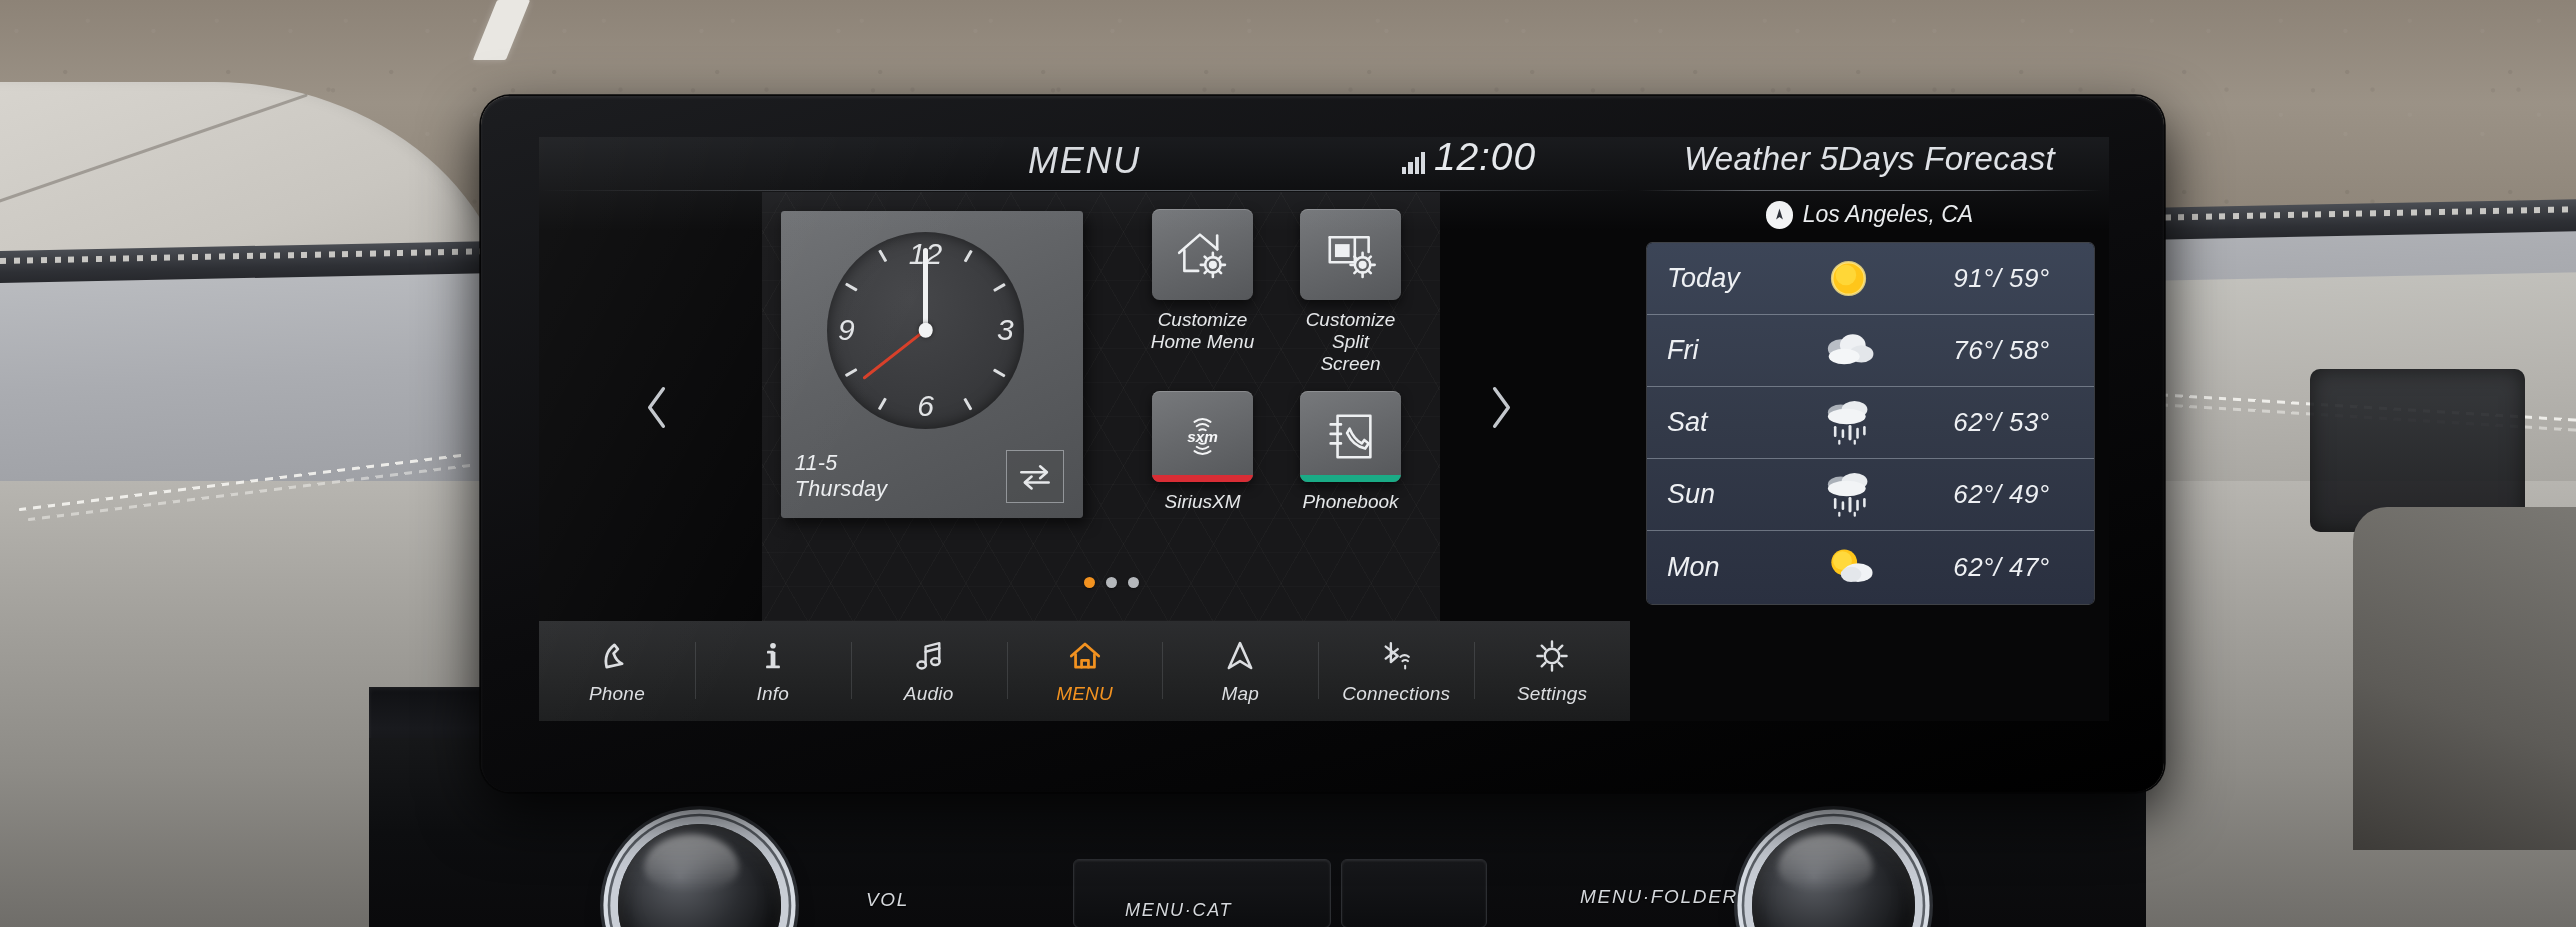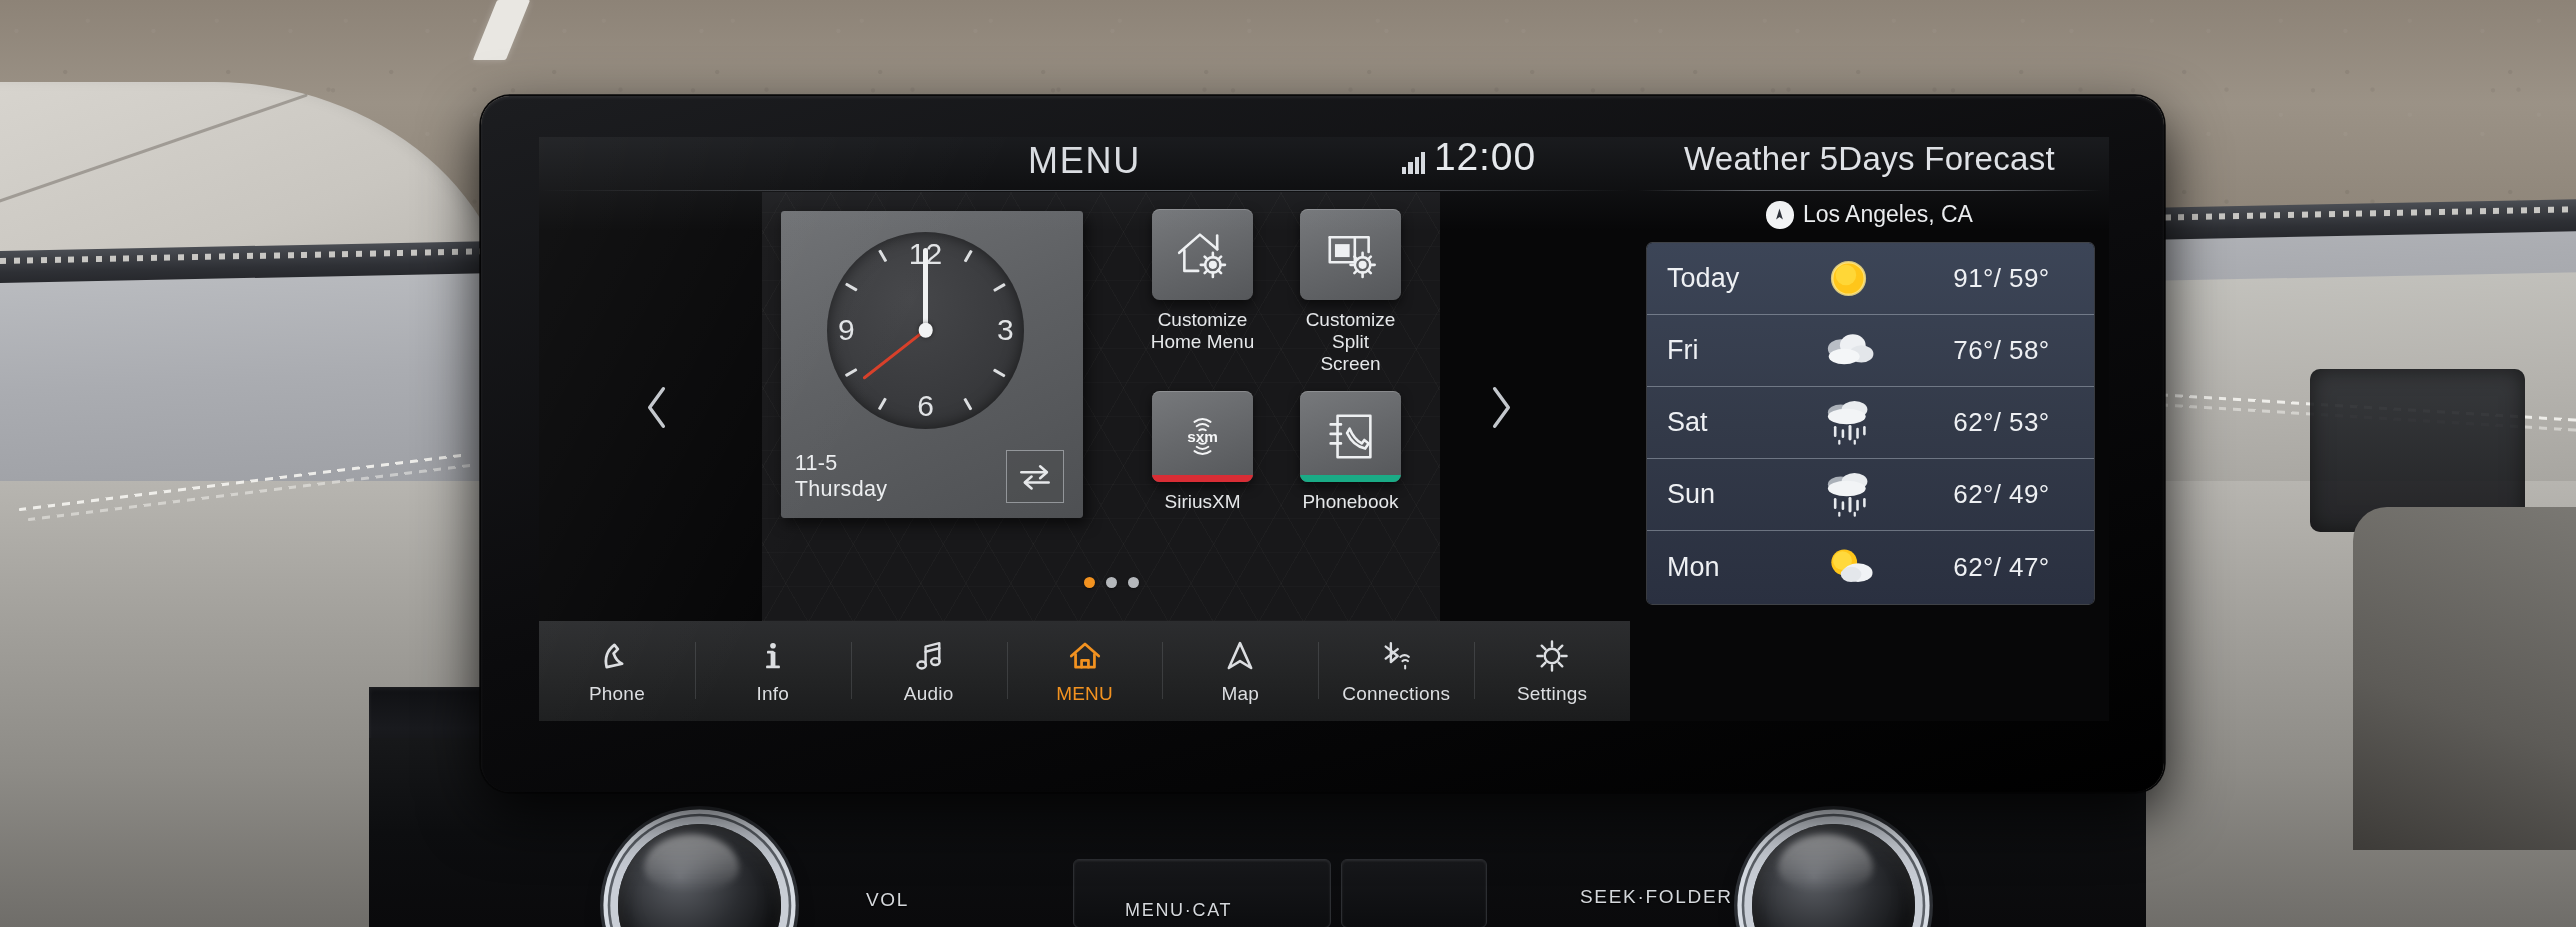--- a/index.html
+++ b/index.html
@@ -1,21 +1,21 @@
 <!DOCTYPE html>
 <html style="font-size:13.7px"><head>
 <meta charset="utf-8">
 <title>Infotainment MENU Screen</title>
 <style>
   * { margin:0; padding:0; box-sizing:border-box; }
   html,body{ width:2576px; height:927px; overflow:hidden; background:#1a1a1a;
              font-family:"Liberation Sans", sans-serif; }
 
   
-  #scene{ position:absolute; inset:0; }
+  #scene{ position:absolute; inset:0;font-style:italic; }
 
   .road{ position:absolute; left:0; top:0; width:100%; height:258px;
          background:
            linear-gradient(180deg,#8d8377 0%,#9b9286 40%,#8a8175 100%);
   }
   .road-speck{ position:absolute; inset:0; opacity:.5;
     background-image:
       radial-gradient(circle at 12% 30%, rgba(255,255,255,.08) 0 1.7px, transparent 2.6px),
       radial-gradient(circle at 40% 60%, rgba(0,0,0,.12) 0 1.7px, transparent 2.6px),
       radial-gradient(circle at 68% 22%, rgba(255,255,255,.07) 0 1.7px, transparent 2.6px),
@@ -268,21 +268,21 @@
   <div class="knob k-vol">
     <div class="knob-sheen"></div>
   </div>
   <div class="knob k-tune">
     <div class="knob-sheen"></div>
   </div>
   <div class="hw-btn hb1"></div>
   <div class="hw-btn hb2"></div>
   <div class="hw-label hw-vol">VOL</div>
   <div class="hw-label hw-seek">MENU·CAT</div>
-  <div class="hw-label hw-tune">SEEK·FOLDER</div>
+  <div class="hw-label hw-tune">MENU·FOLDER</div>
 
   <div id="display">
     <div id="screen">
 
       <div class="statusbar">
         <div class="menu-title">MENU</div>
         <div class="clockwrap">
           <span class="sigicon">
             <svg viewBox="0 0 40 34" fill="none">
               <path d="M2 4 L18 4 L11 13 L11 26 L9 26 L9 13 Z" fill="#dfe2e6"></path>

